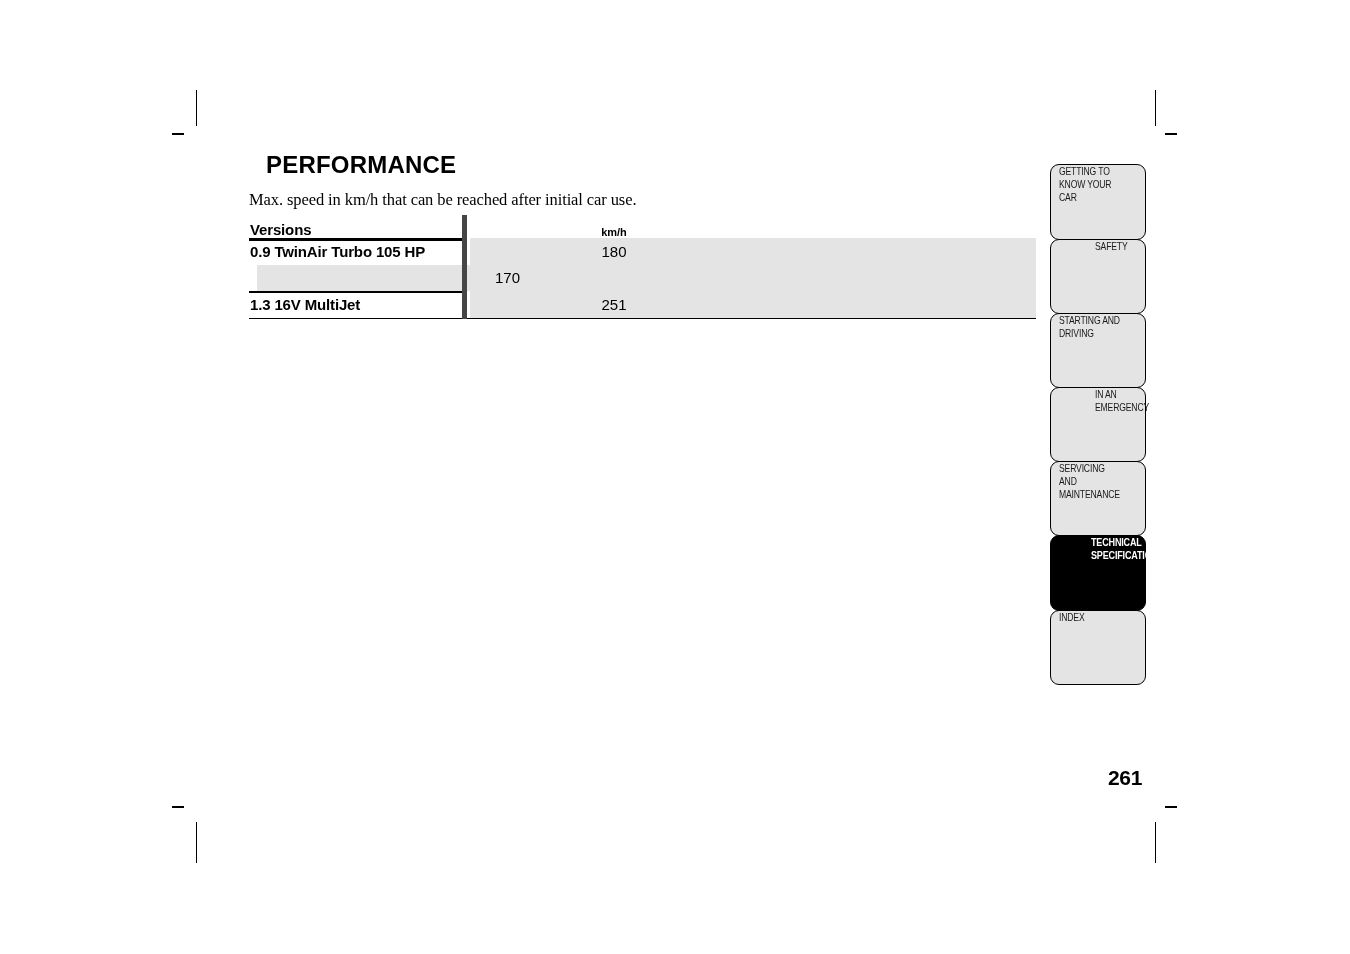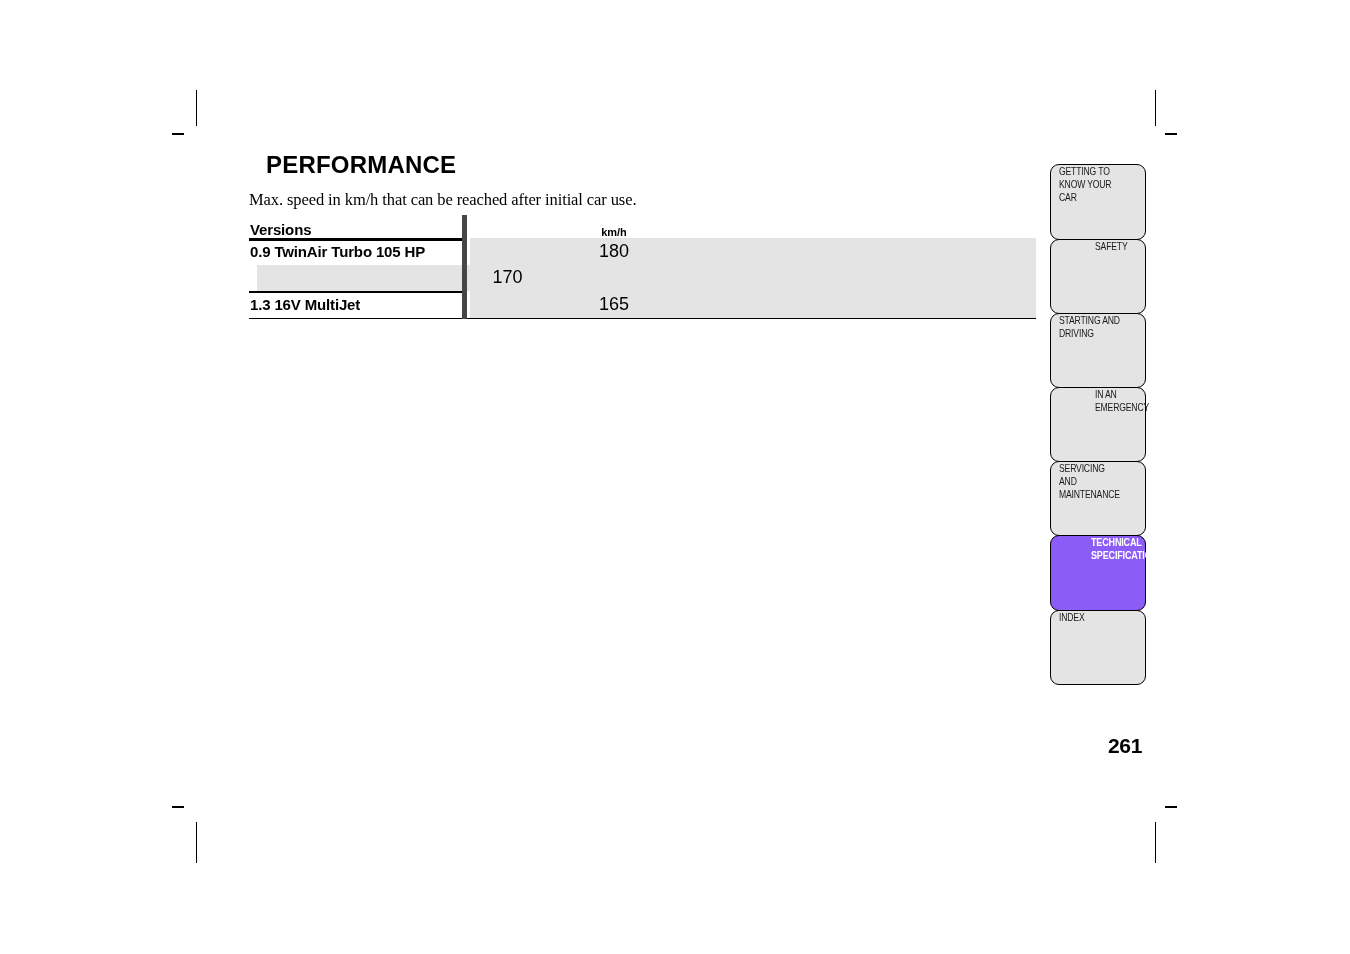--- a/index.html
+++ b/index.html
@@ -89,21 +89,21 @@
     flex: 0 0 8px;
     background: #ffffff;
   }
   .cell-value {
     flex: 1 1 auto;
     box-sizing: border-box;
     background: #e4e4e4;
     display: flex;
     align-items: center;
     justify-content: center;
-    font-size: 18px;
+    font-size: 15px;
     padding-right: 278px;
   }
   .header-row .cell-value {
     background: #ffffff;
     font-weight: bold;
     font-size: 11px;
   }
 
   
   .rule {
@@ -147,35 +147,35 @@
     font-family: "Liberation Sans Narrow", "Liberation Sans", sans-serif;
     font-size: 10.5px;
     line-height: 1.22;
     letter-spacing: -0.2px;
     transform: scaleX(0.82);
     transform-origin: left center;
     width: 122%;
     color: #1a1a1a;
   }
   .tab.active {
-    background: #8b5cf6;
+    background: #000000;
     border-color: #000000;
     z-index: 3;
     padding-left: 40px;
   }
   .tab.active .tab-label {
     color: #ffffff;
     font-weight: bold;
     font-size: 11px;
   }
 
   #page-number {
     position: absolute;
     left: 1065px;
-    top: 734px;
+    top: 766px;
     width: 120px;
     text-align: center;
     font-size: 21px;
     font-weight: bold;
     letter-spacing: -0.3px;
   }
 </style>
 </head>
 <body>
 
@@ -215,21 +215,21 @@
     <div class="spec-row">
       <div class="cell-gap"></div>
       <div class="cell-value">170</div>
     </div>
 
     <div class="rule rule-thin" style="top:76px;"></div>
 
     <div class="spec-row">
       <div class="cell-version">1.3 16V MultiJet</div>
       <div class="cell-gap"></div>
-      <div class="cell-value">165</div>
+      <div class="cell-value">251</div>
     </div>
 
     <div class="rule rule-thin" style="top:102.5px;"></div>
 
     <div id="column-divider" style="height:104px;"></div>
   </div>
 </div>
 
 <div id="section-tabs">
 

